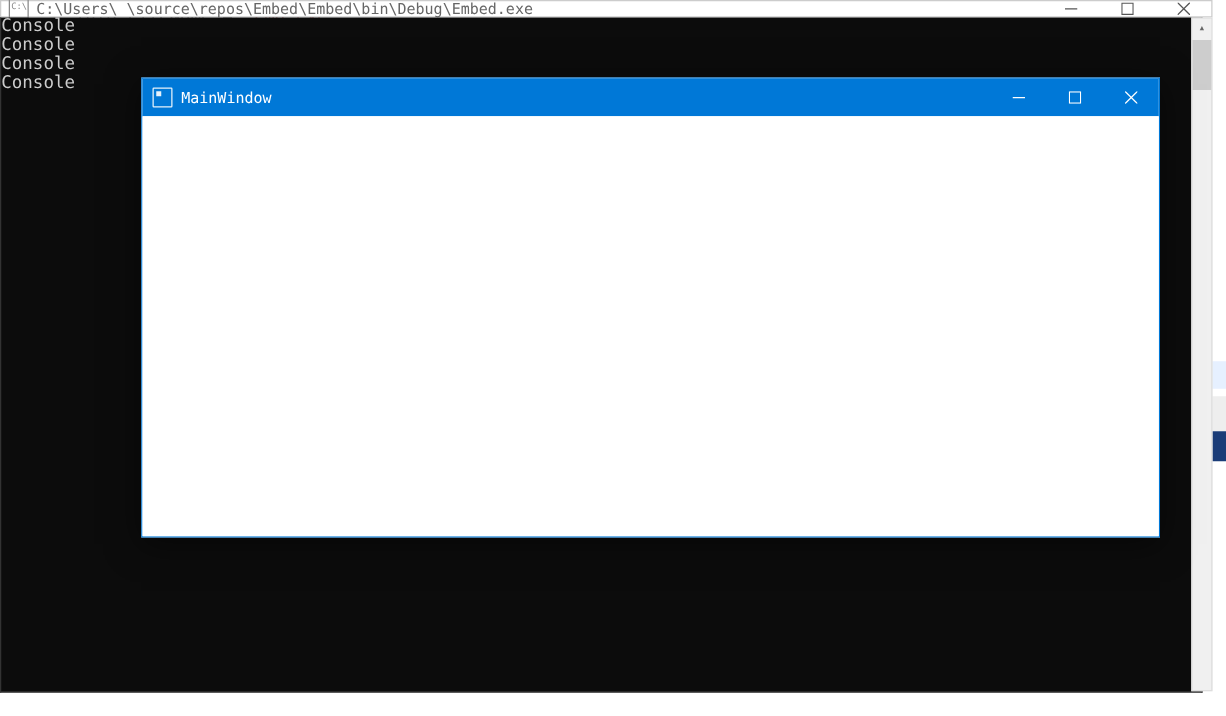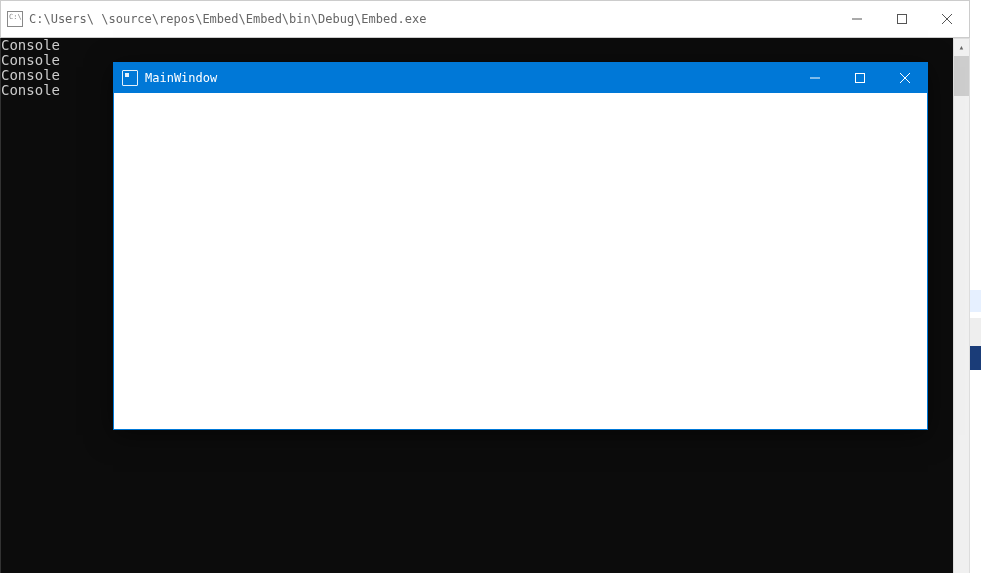--- a/index.html
+++ b/index.html
@@ -50,21 +50,21 @@
     
     .console-window {
       position: absolute;
       left: 0px;
       top: 0px;
       width: 970px;
       height: 573px;
       background: transparent;
     }
     .console-title {
-      height: 38px;
+      height: 14px;
       background: #fff;
       border: 1px solid #ccc;
       display: flex;
       align-items: center;
       padding-left: 6px;
       font-size: 12px;
       color: #666;
     }
     .console-title .ico {
       width: 16px; height: 16px;

